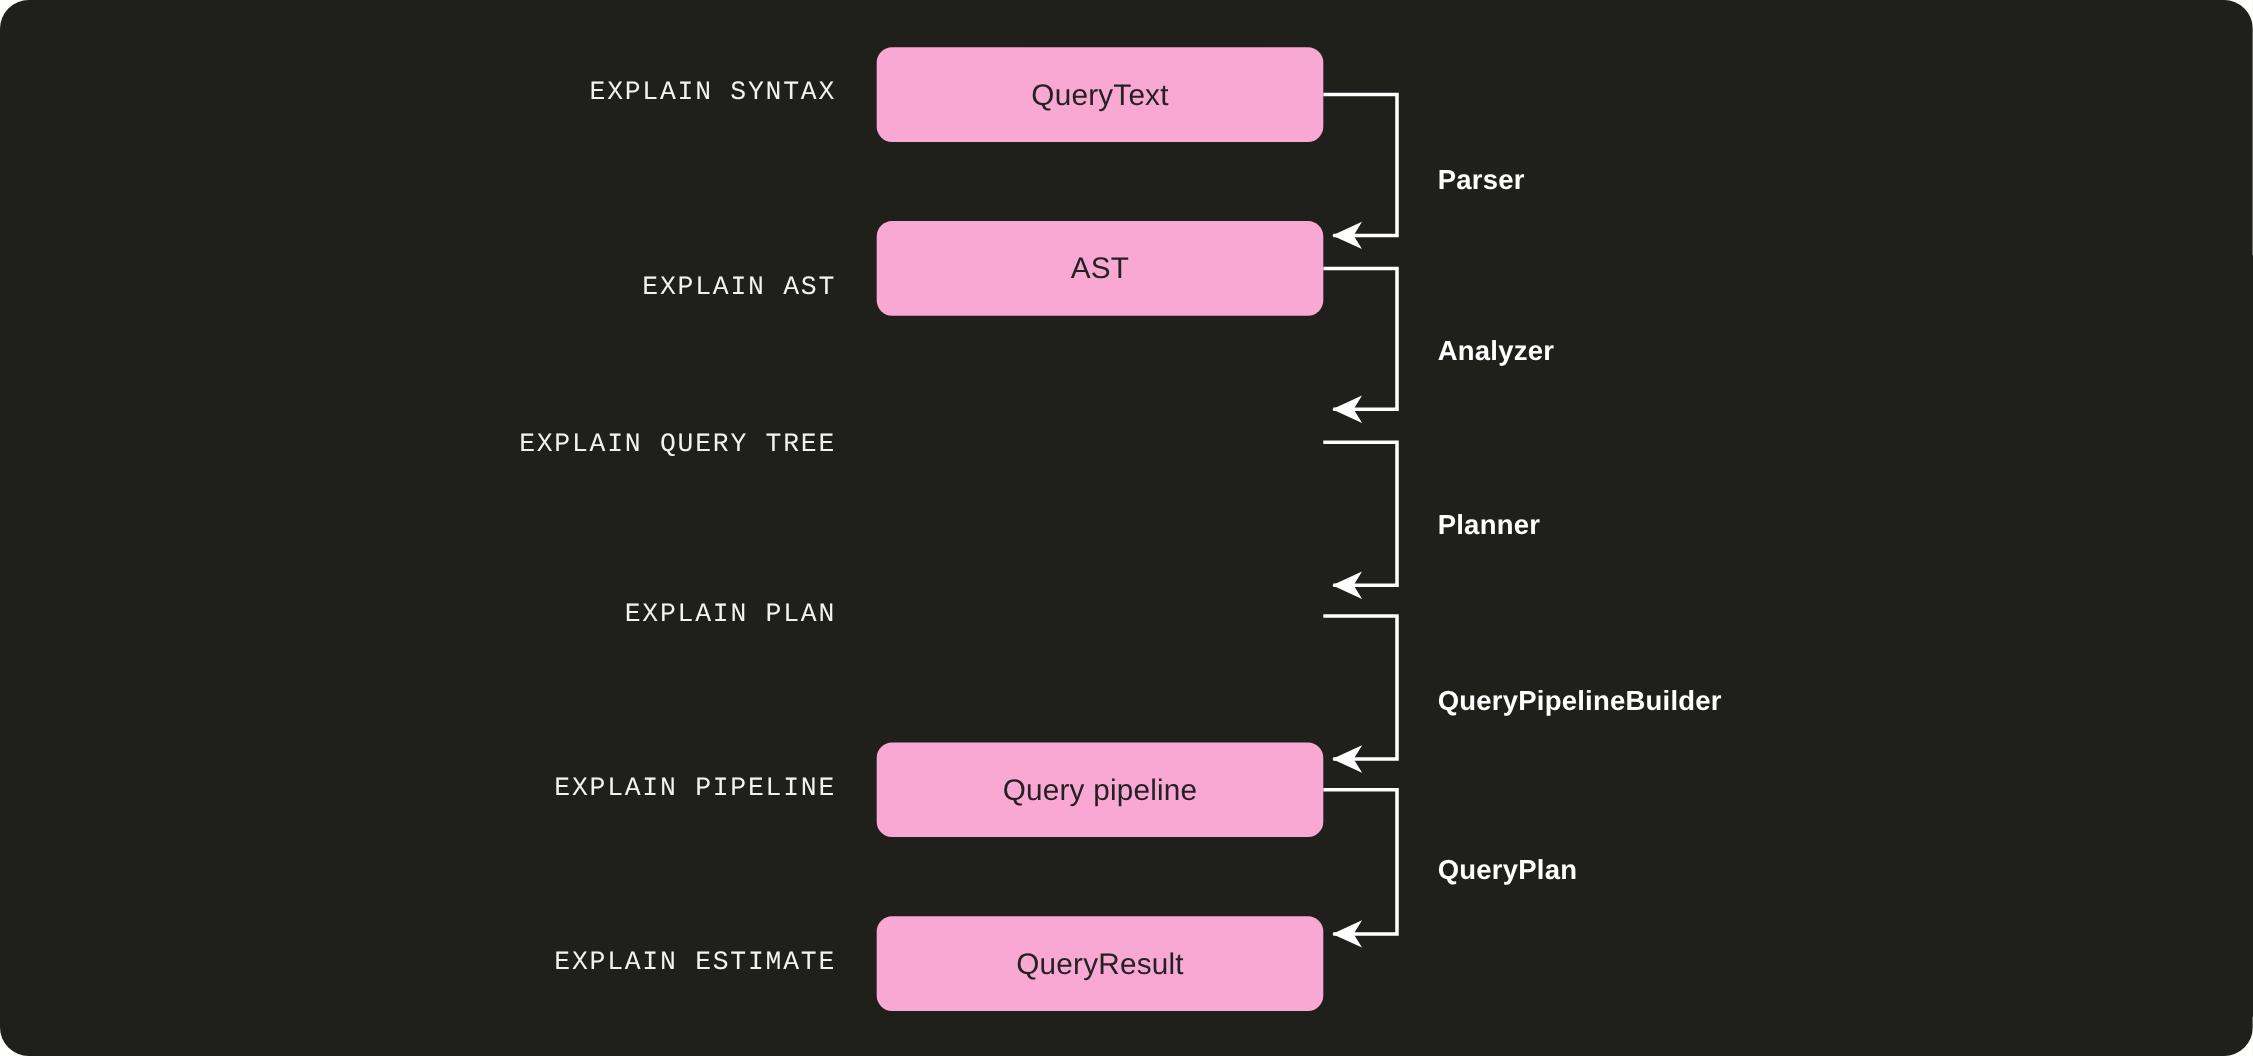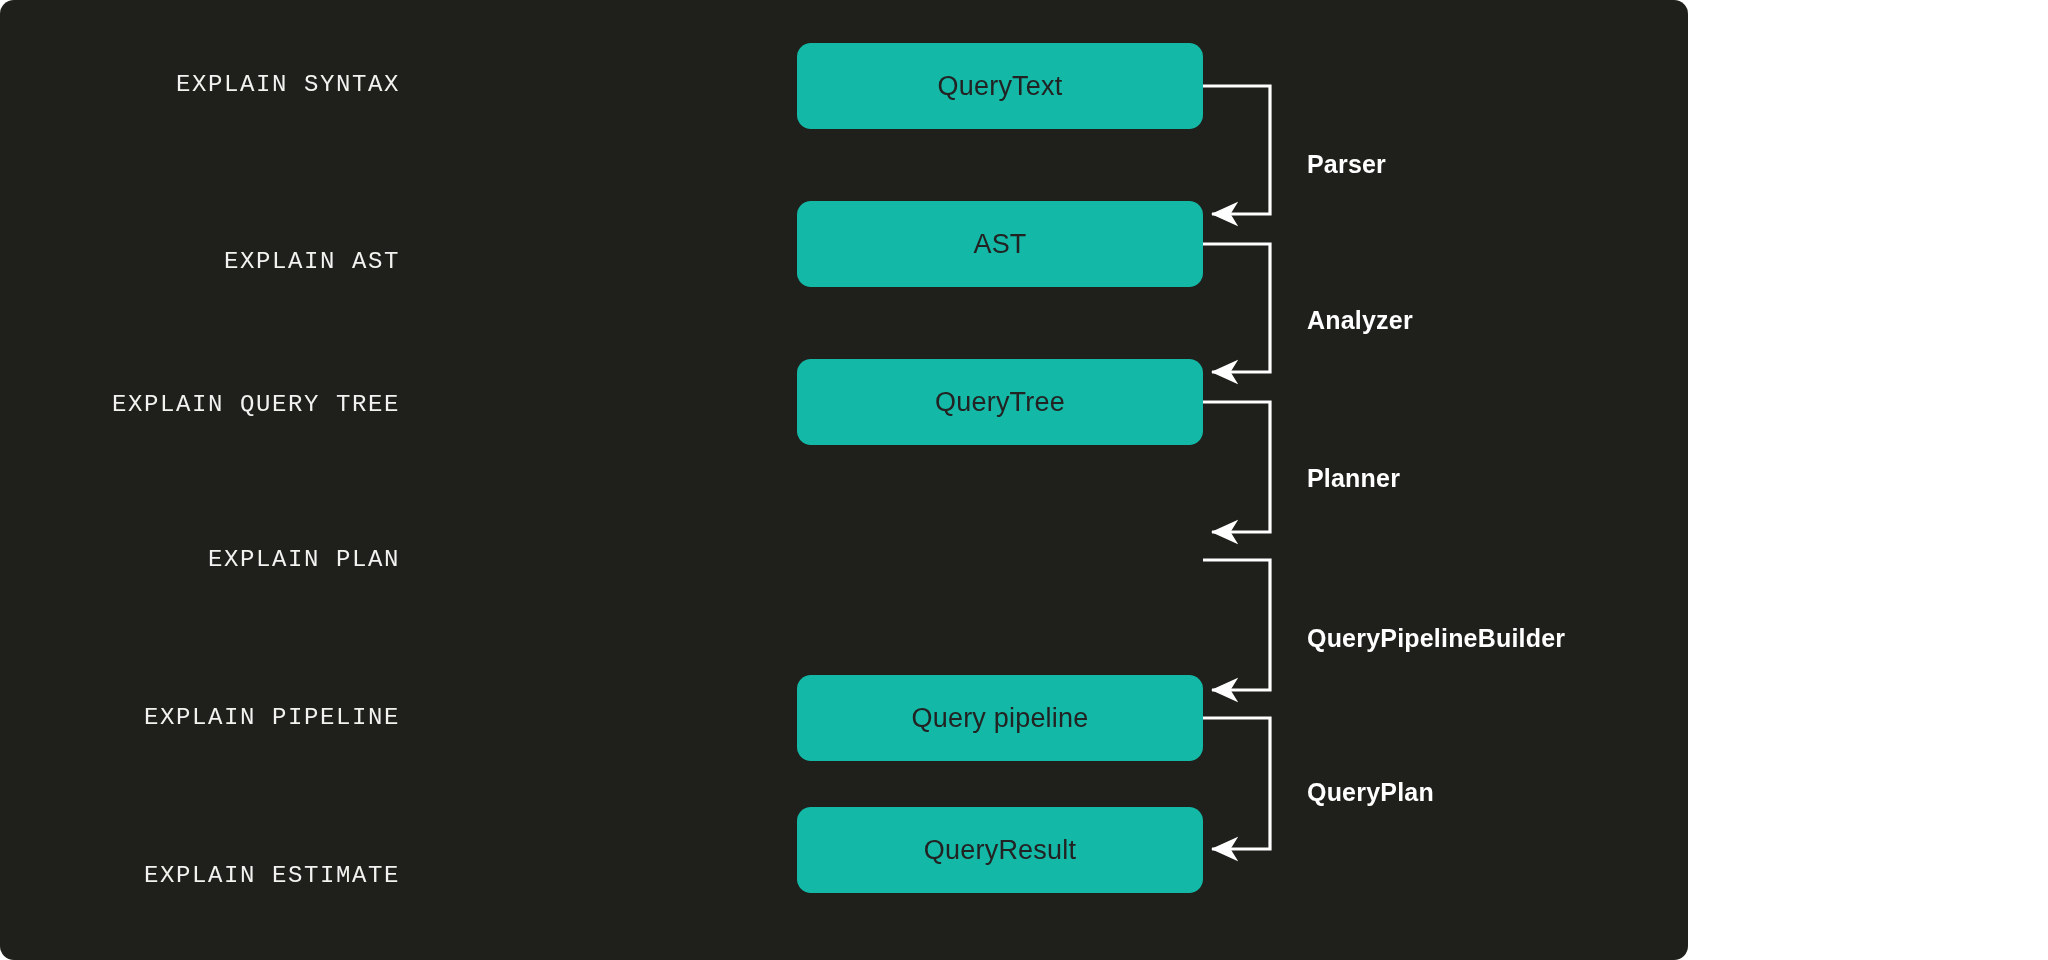--- a/index.html
+++ b/index.html
@@ -2,24 +2,24 @@
 <html><head>
 <meta charset="utf-8">
 <style>
   html, body {
     margin: 0;
     padding: 0;
     background: #ffffff;
   }
   #canvas {
     position: relative;
-    width: 1688px;
+    width: 2048px;
     height: 960px;
     background: #1f201c;
-    border-radius: 14px;
+    border-radius: 26px;
     overflow: hidden;
     font-family: "Liberation Sans", sans-serif;
   }
   
   .cmd-label {
     position: absolute;
     right: 1288px;          
     text-align: right;
     color: #f2f2f0;
     font-family: "Liberation Mono", "DejaVu Sans Mono", monospace;
@@ -28,21 +28,21 @@
     line-height: 1;
     white-space: nowrap;
     transform: translateY(-50%);
   }
   
   .node-box {
     position: absolute;
     left: 797px;
     width: 406px;
     height: 86px;
-    background: #14b8a6;
+    background: #f9a8d4;
     border-radius: 14px;
     display: flex;
     align-items: center;
     justify-content: center;
     color: #222222;
     font-size: 27px;
     font-family: "Liberation Sans", sans-serif;
     font-weight: 400;
     letter-spacing: 0.2px;
   }
@@ -91,23 +91,22 @@
 
   <div class="cmd-label" style="top:85px;">EXPLAIN SYNTAX</div>
   <div class="cmd-label" style="top:262px;">EXPLAIN AST</div>
   <div class="cmd-label" style="top:405px;">EXPLAIN QUERY TREE</div>
   <div class="cmd-label" style="top:560px;">EXPLAIN PLAN</div>
   <div class="cmd-label" style="top:718px;">EXPLAIN PIPELINE</div>
   <div class="cmd-label" style="top:876px;">EXPLAIN ESTIMATE</div>
 
   <div class="node-box" style="top:43px;">QueryText</div>
   <div class="node-box" style="top:201px;">AST</div>
-  <div class="node-box" style="top:359px;">QueryTree</div>
   <div class="node-box" style="top:675px;">Query pipeline</div>
-  <div class="node-box" style="top:807px;text-align:right;">QueryResult</div>
+  <div class="node-box" style="top:833px;text-align:right;">QueryResult</div>
 
   <div class="stage-label" style="top:164px;">Parser</div>
   <div class="stage-label" style="top:320px;">Analyzer</div>
   <div class="stage-label" style="top:478px;">Planner</div>
   <div class="stage-label" style="top:638px;">QueryPipelineBuilder</div>
   <div class="stage-label" style="top:792px;">QueryPlan</div>
 
 </div>
 
 </body></html>

